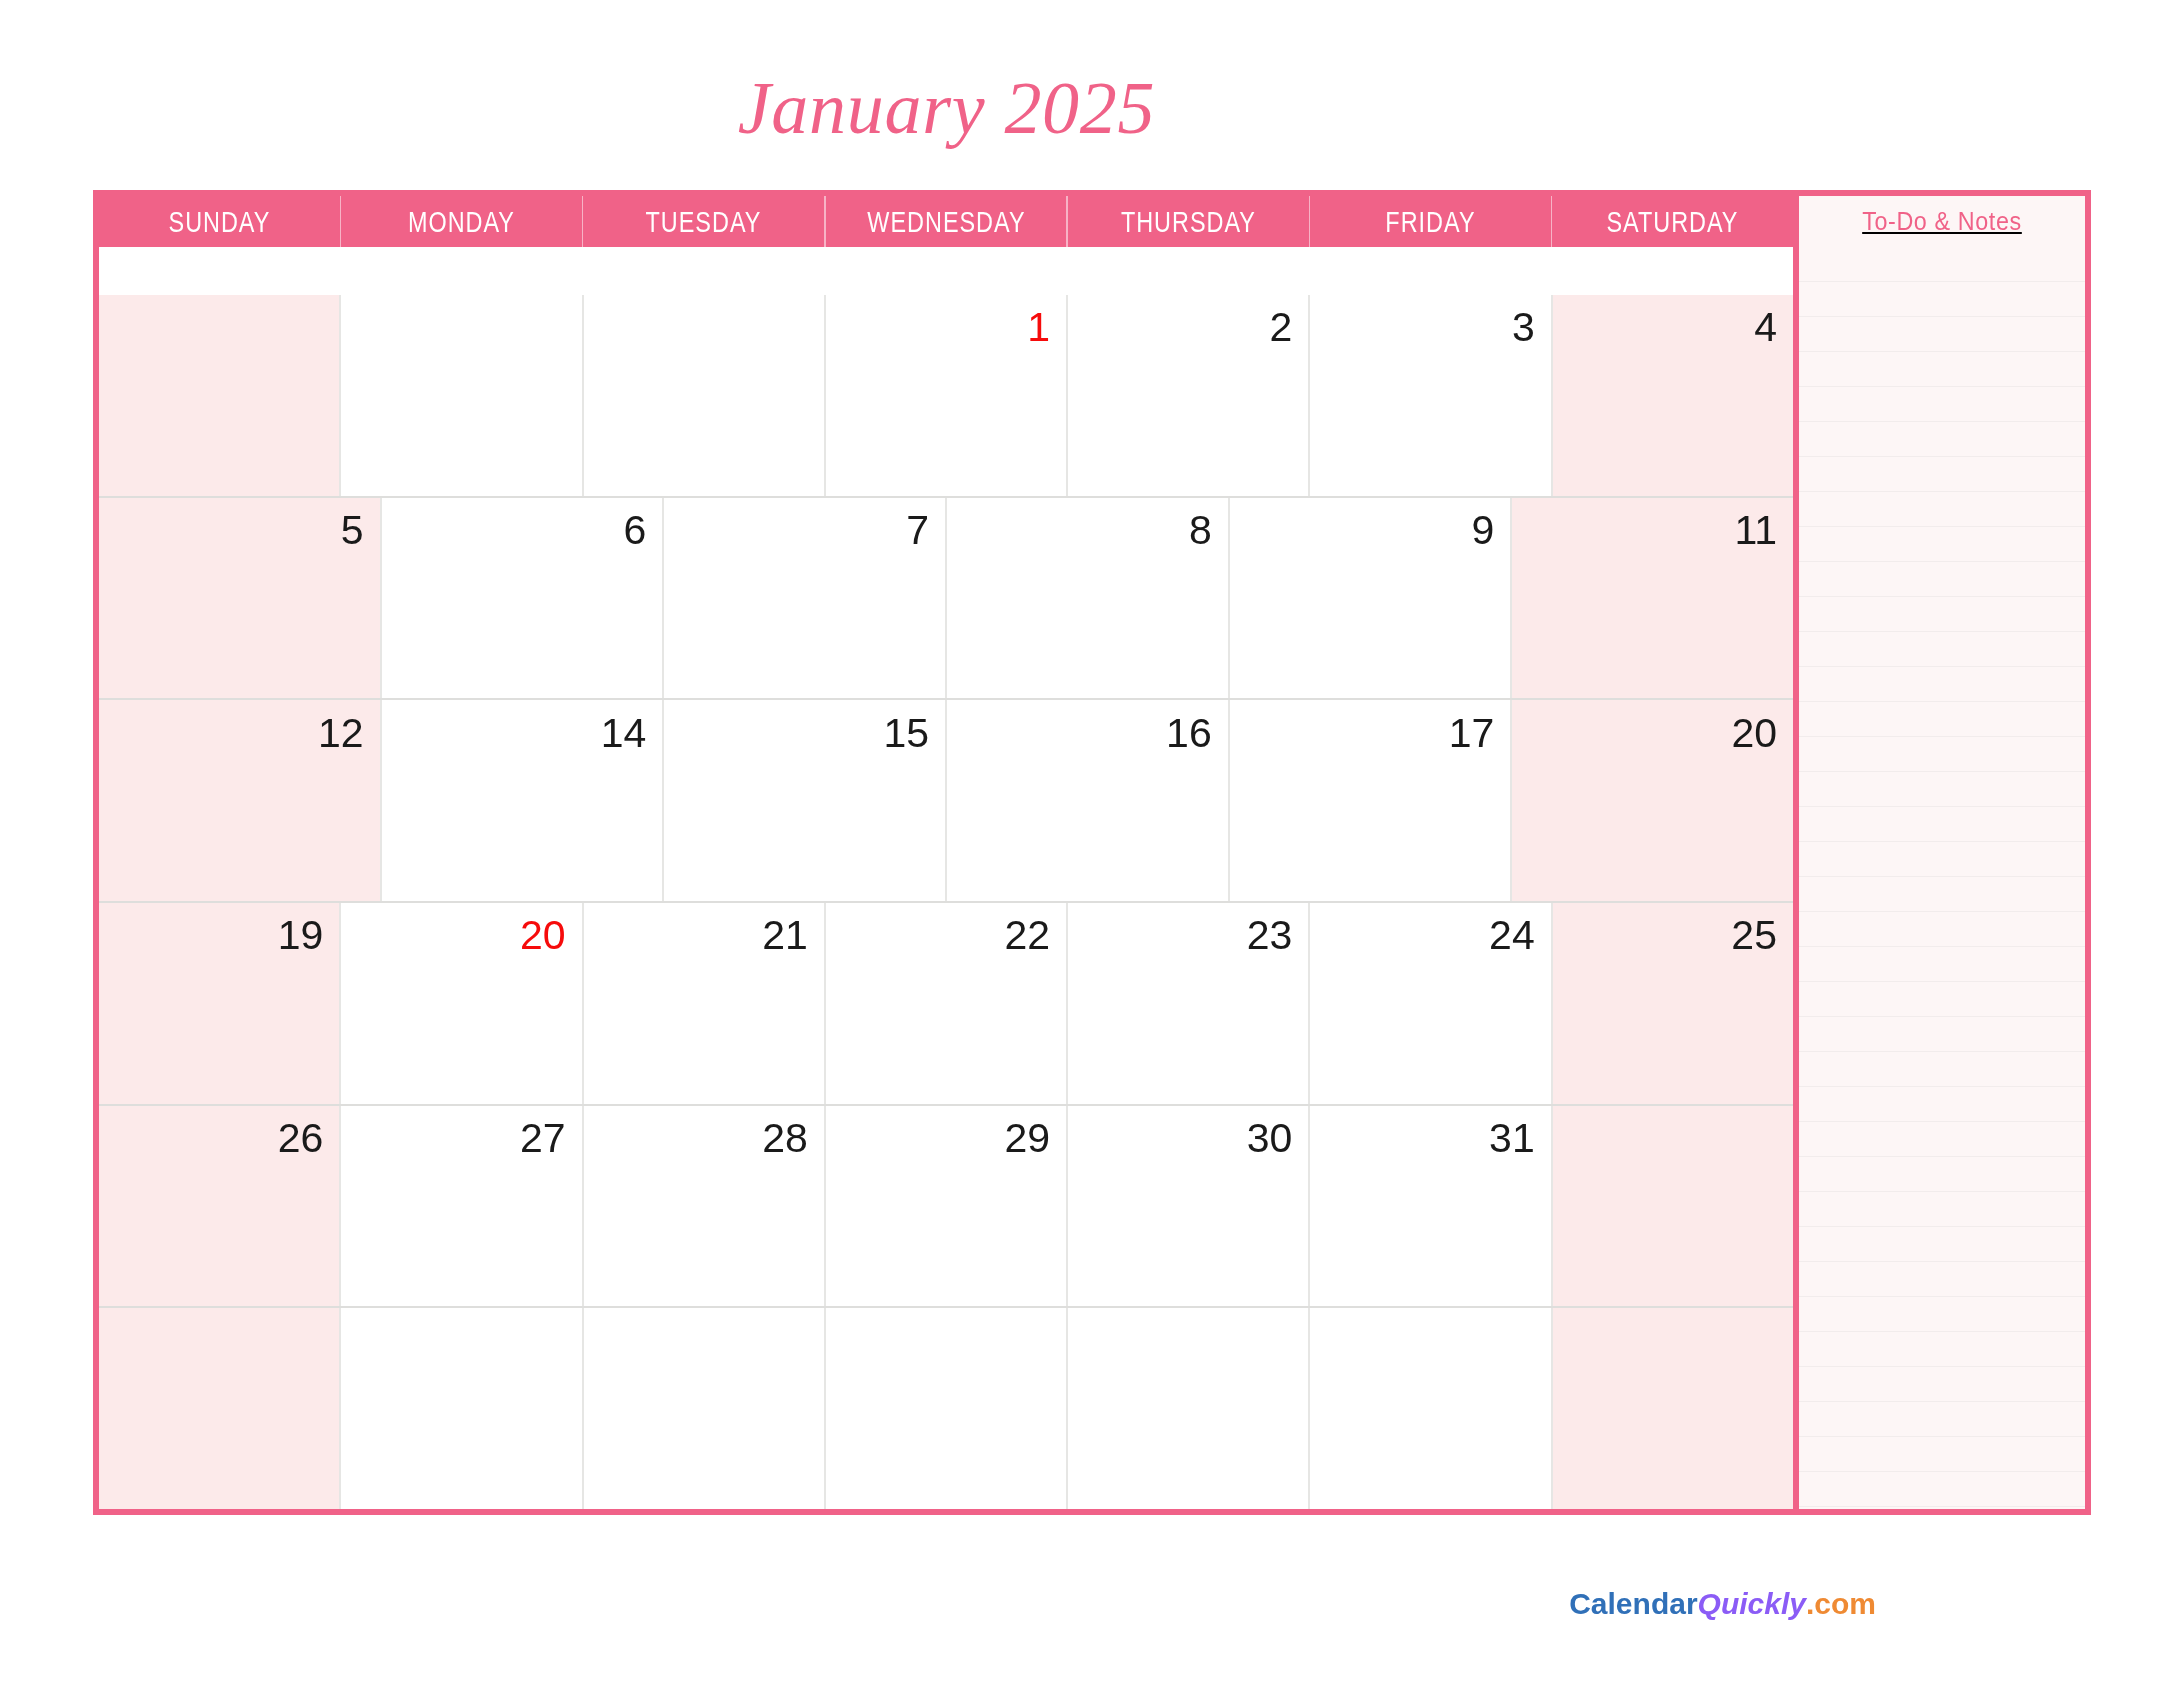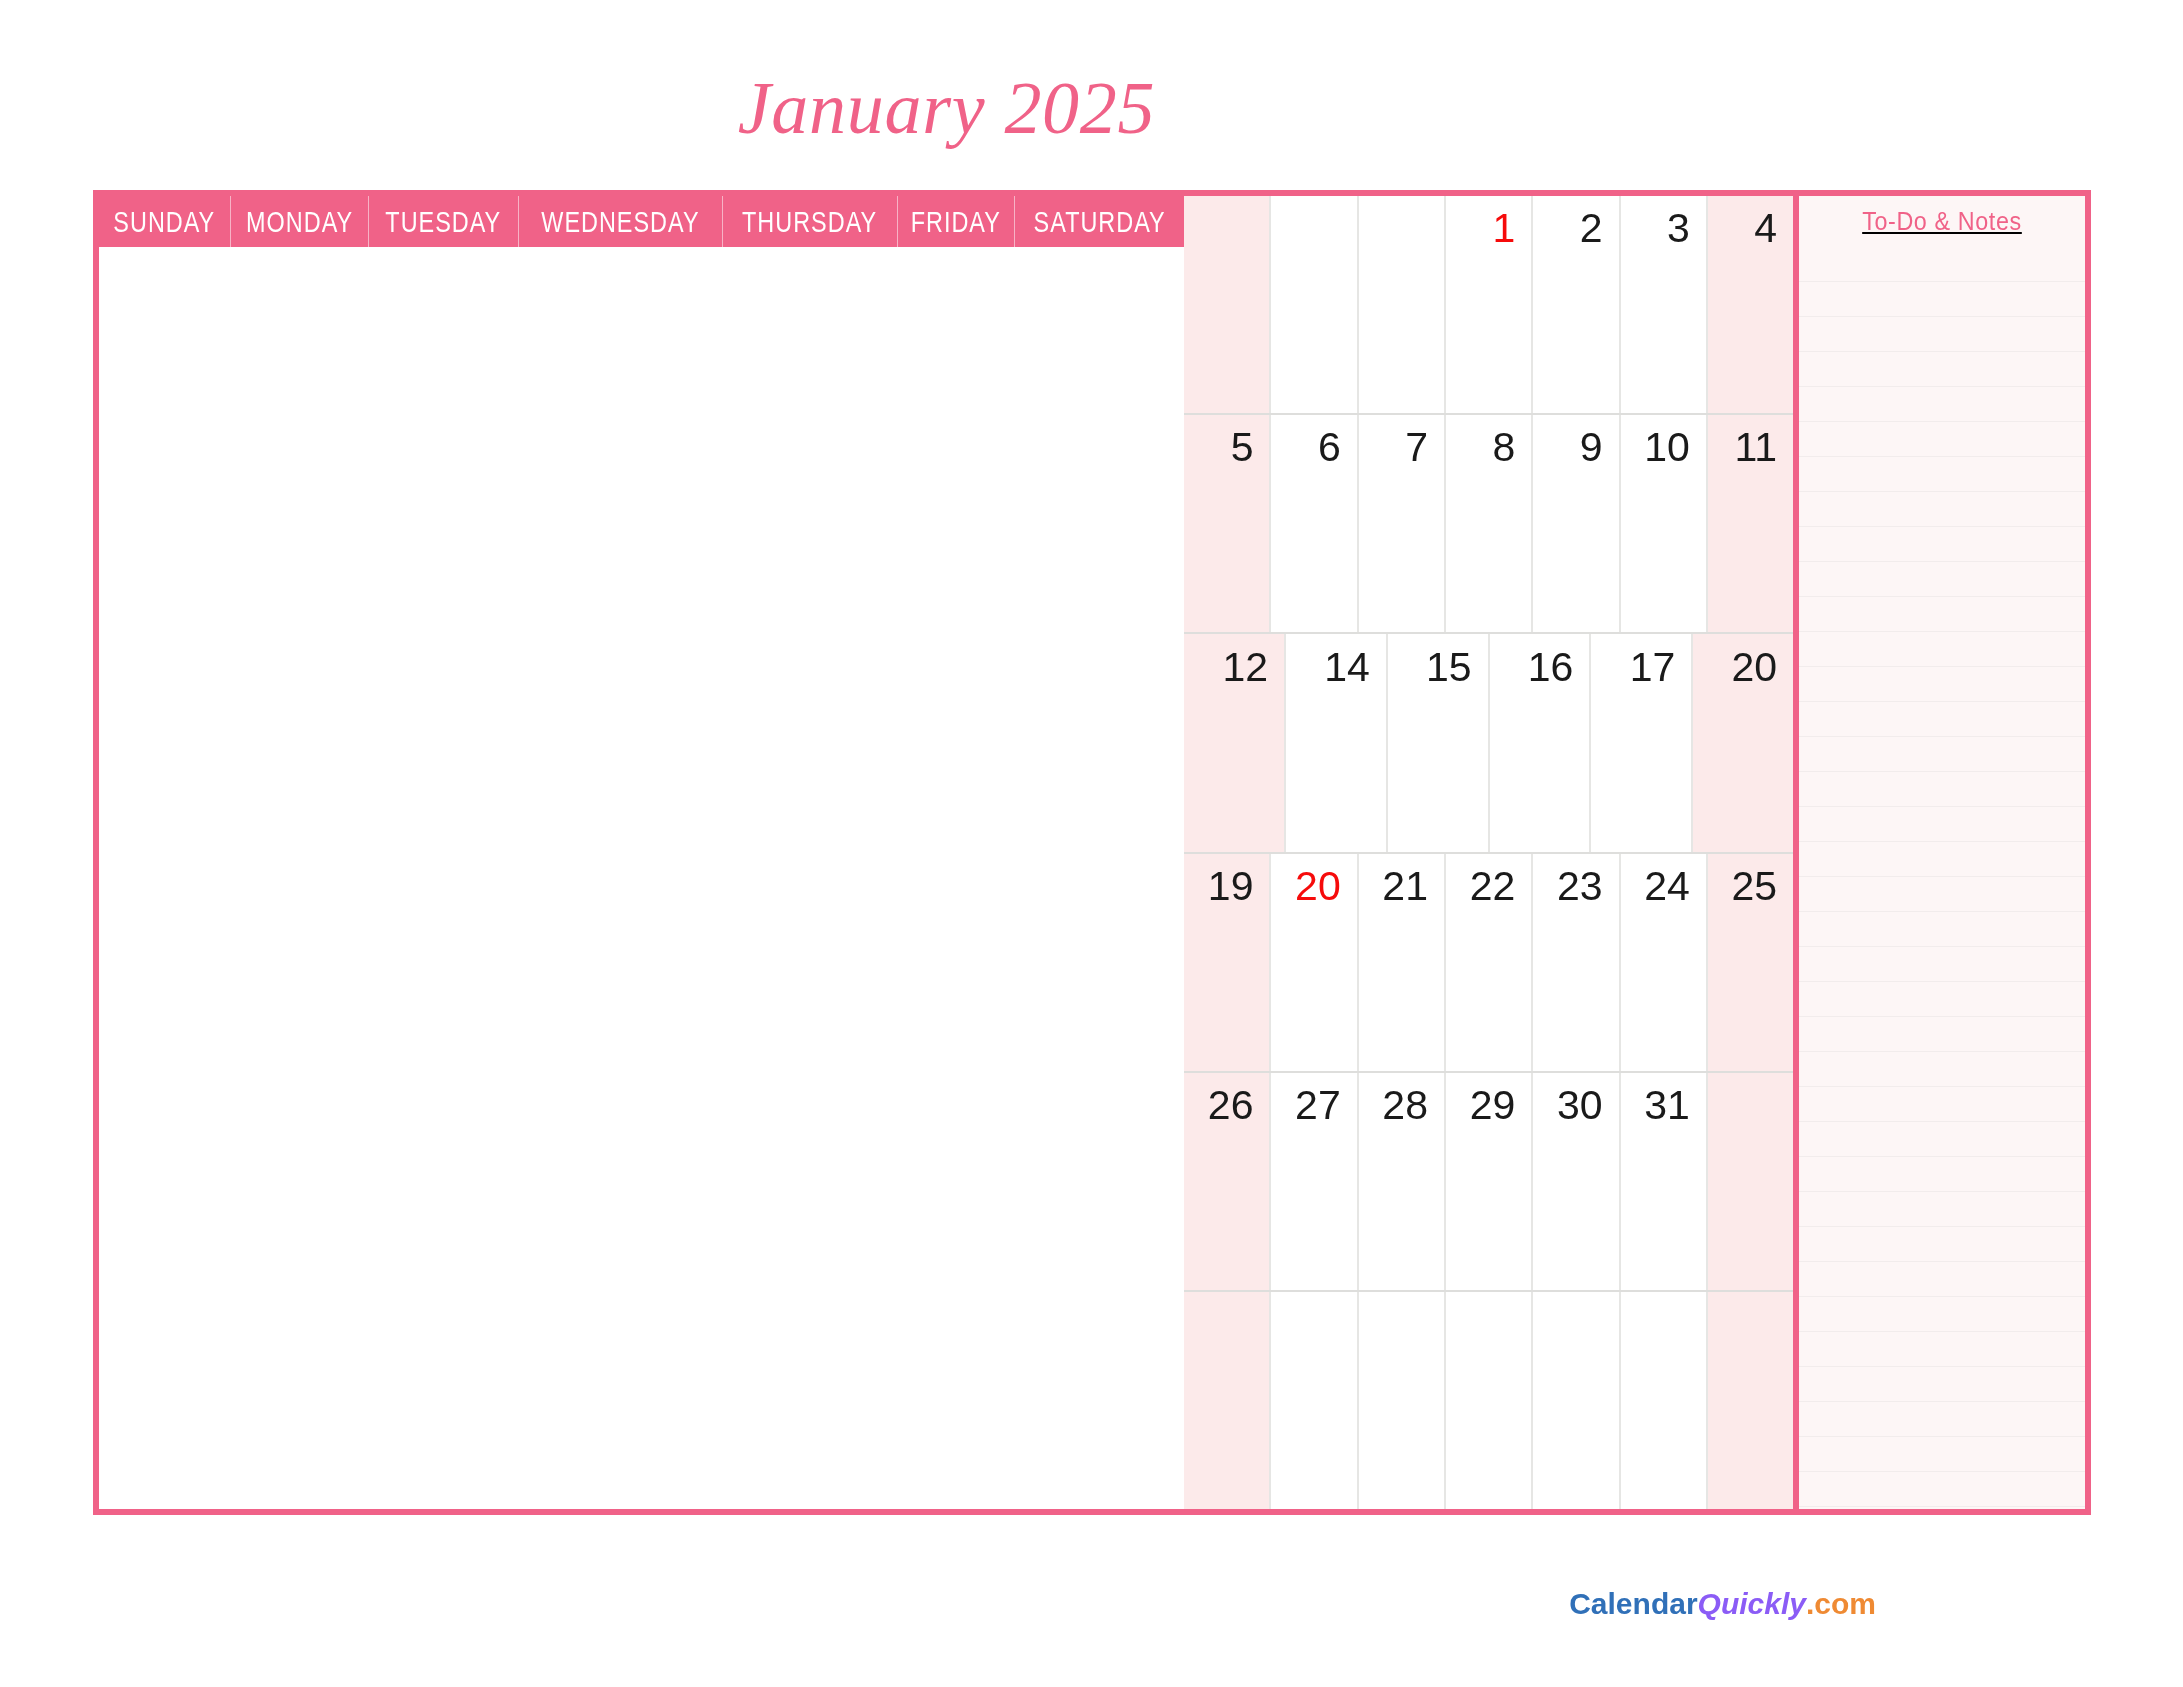--- a/index.html
+++ b/index.html
@@ -50,23 +50,24 @@
     background: #ffffff;
     display: flex;
     flex-direction: row;
   }
 
   
   .grid-wrap {
     width: 1700px;
     flex: 0 0 1700px;
     display: flex;
-    flex-direction: row;
+    flex-direction: column;
     border-right: 6.6px solid #f06288;
     box-sizing: border-box;
+    gap: 48px;
   }
 
   .dow-row {
     display: flex;
     flex-direction: row;
     height: 51px;
     flex: 0 0 51px;
     background: #f06288;
   }
   .dow-cell {
@@ -204,21 +205,20 @@
             <div class="day-cell col4"><span class="daynum">2</span></div>
             <div class="day-cell col5"><span class="daynum">3</span></div>
             <div class="day-cell col6 weekend"><span class="daynum">4</span></div>
           </div>
           <div class="week-row">
             <div class="day-cell col0 weekend"><span class="daynum">5</span></div>
             <div class="day-cell col1"><span class="daynum">6</span></div>
             <div class="day-cell col2"><span class="daynum">7</span></div>
             <div class="day-cell col3"><span class="daynum">8</span></div>
             <div class="day-cell col4"><span class="daynum">9</span></div>
-            <div class="day-cell col5"><span class="daynum">10</span></div>
             <div class="day-cell col6 weekend"><span class="daynum">11</span></div>
           </div>
           <div class="week-row">
             <div class="day-cell col0 weekend"><span class="daynum">12</span></div>
             <div class="day-cell col2"><span class="daynum">14</span></div>
             <div class="day-cell col3"><span class="daynum">15</span></div>
             <div class="day-cell col4"><span class="daynum">16</span></div>
             <div class="day-cell col5"><span class="daynum">17</span></div>
             <div class="day-cell col6 weekend"><span class="daynum">20</span></div>
           </div>

